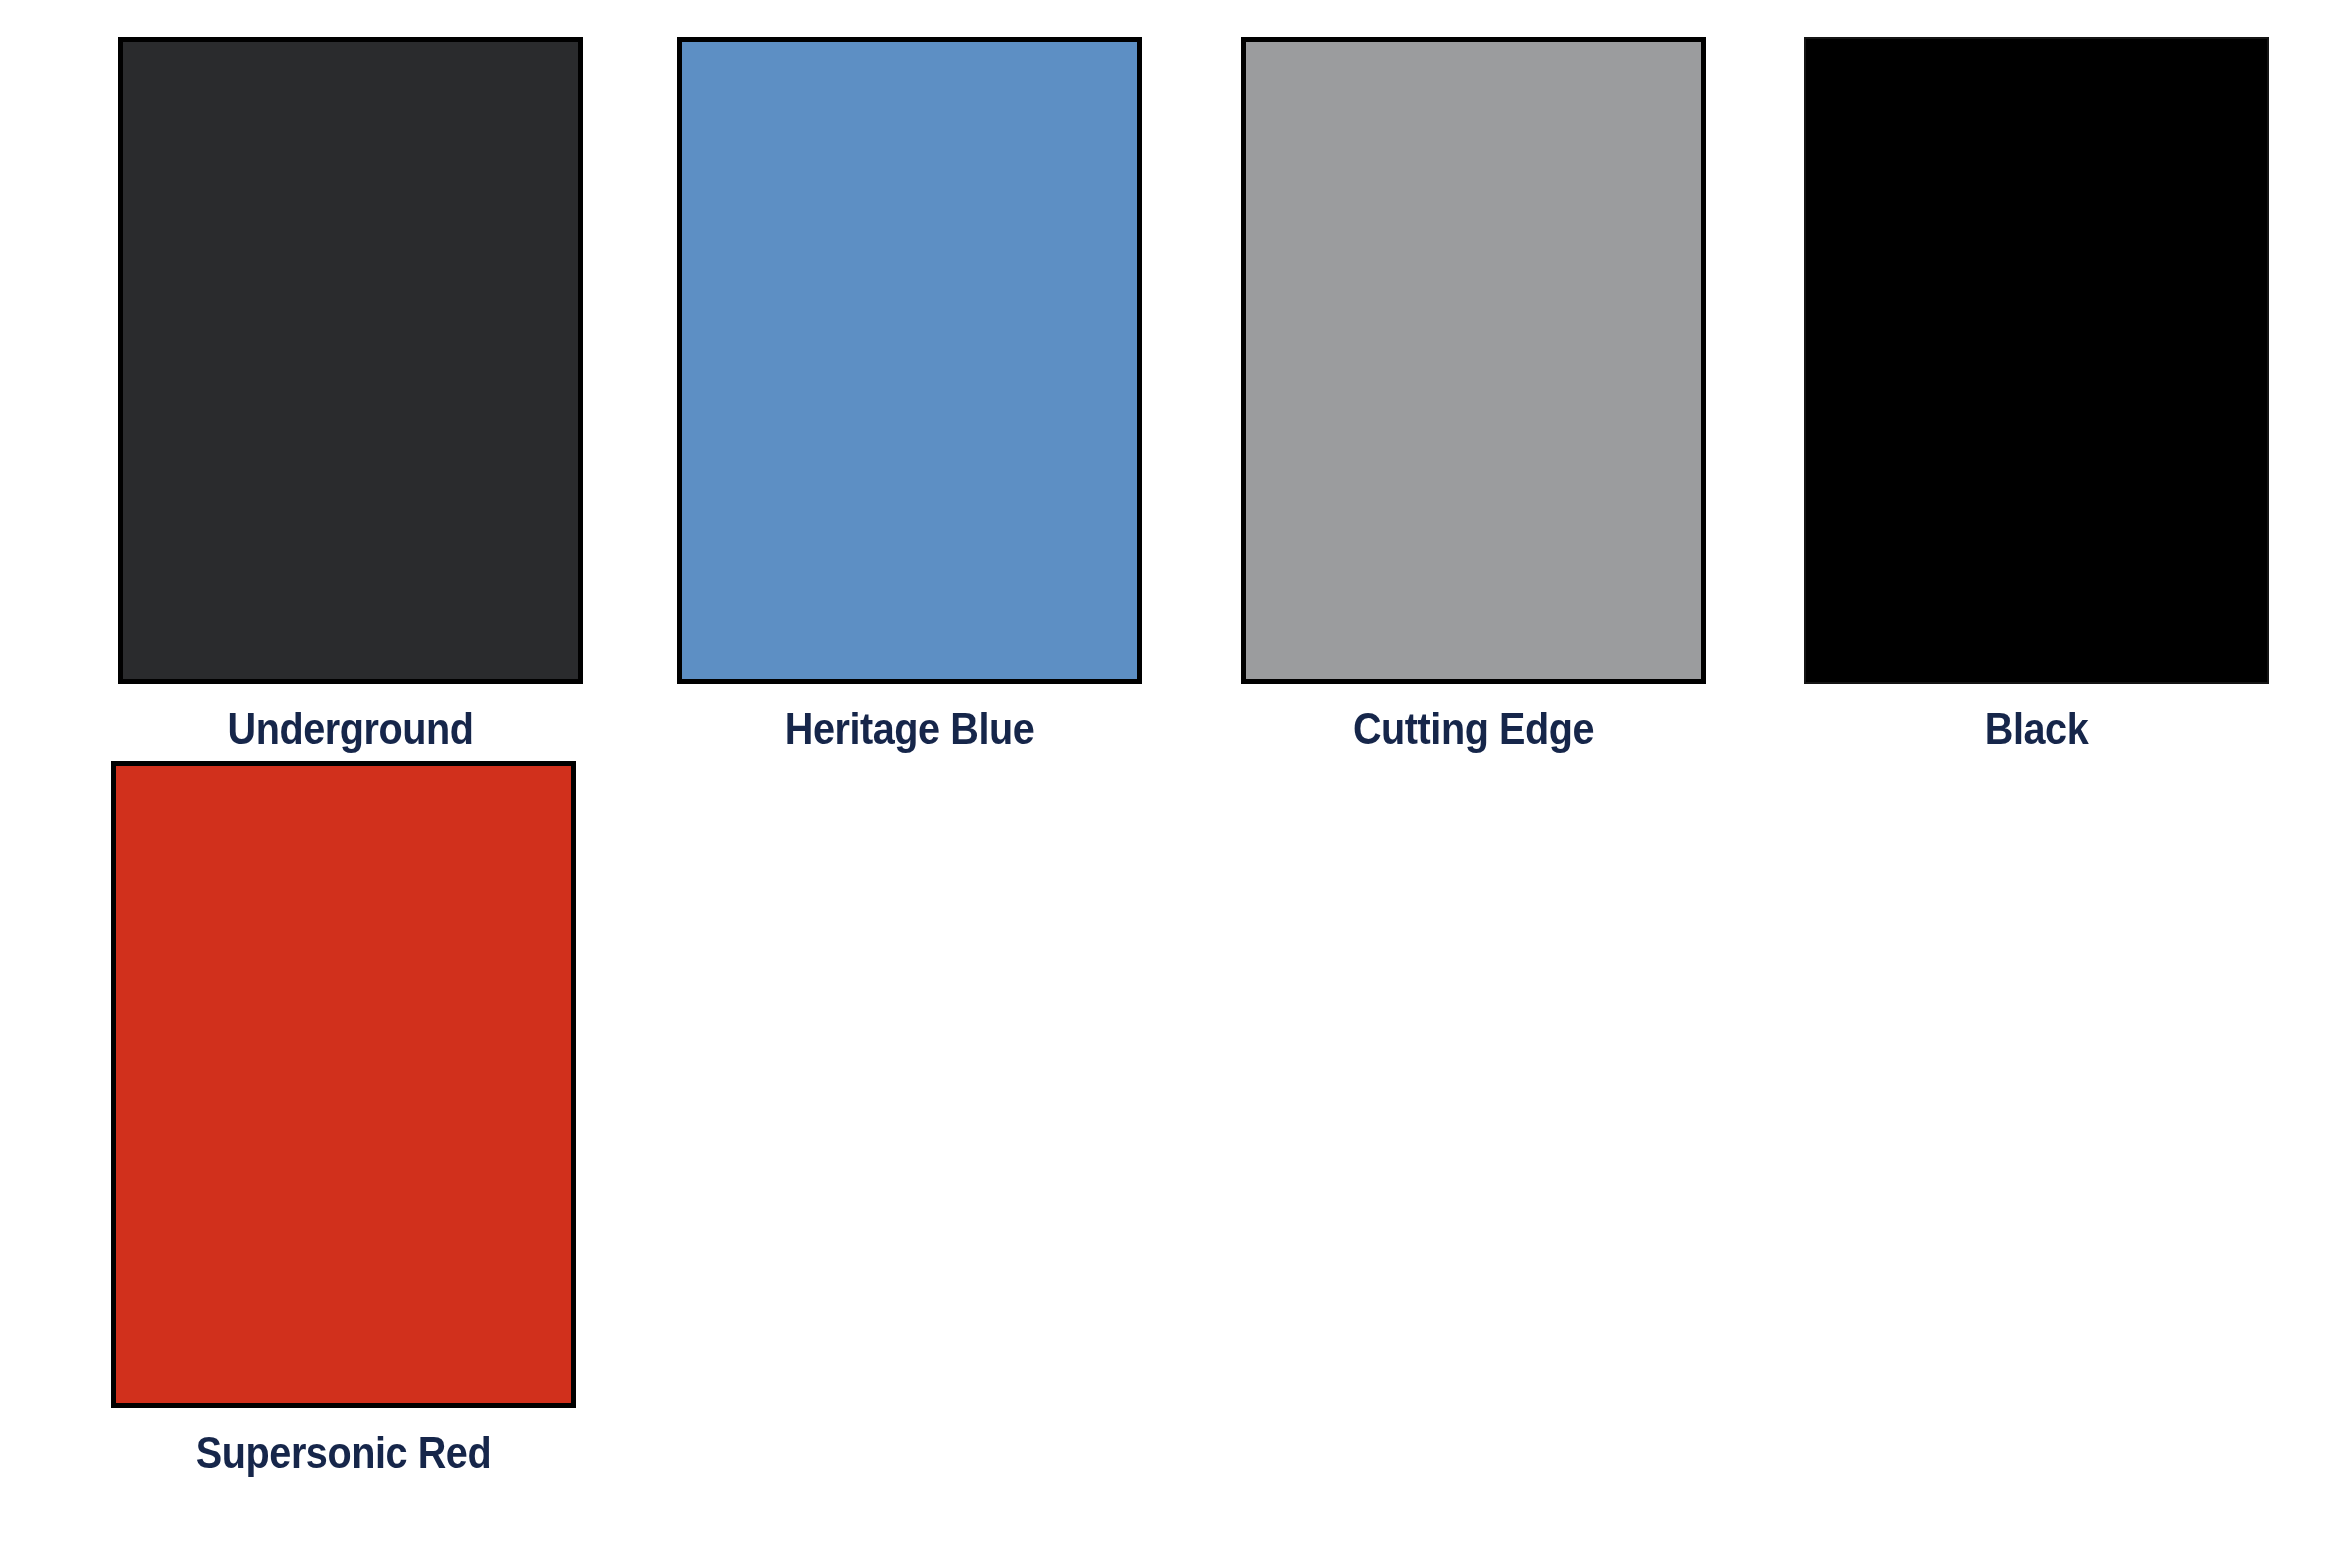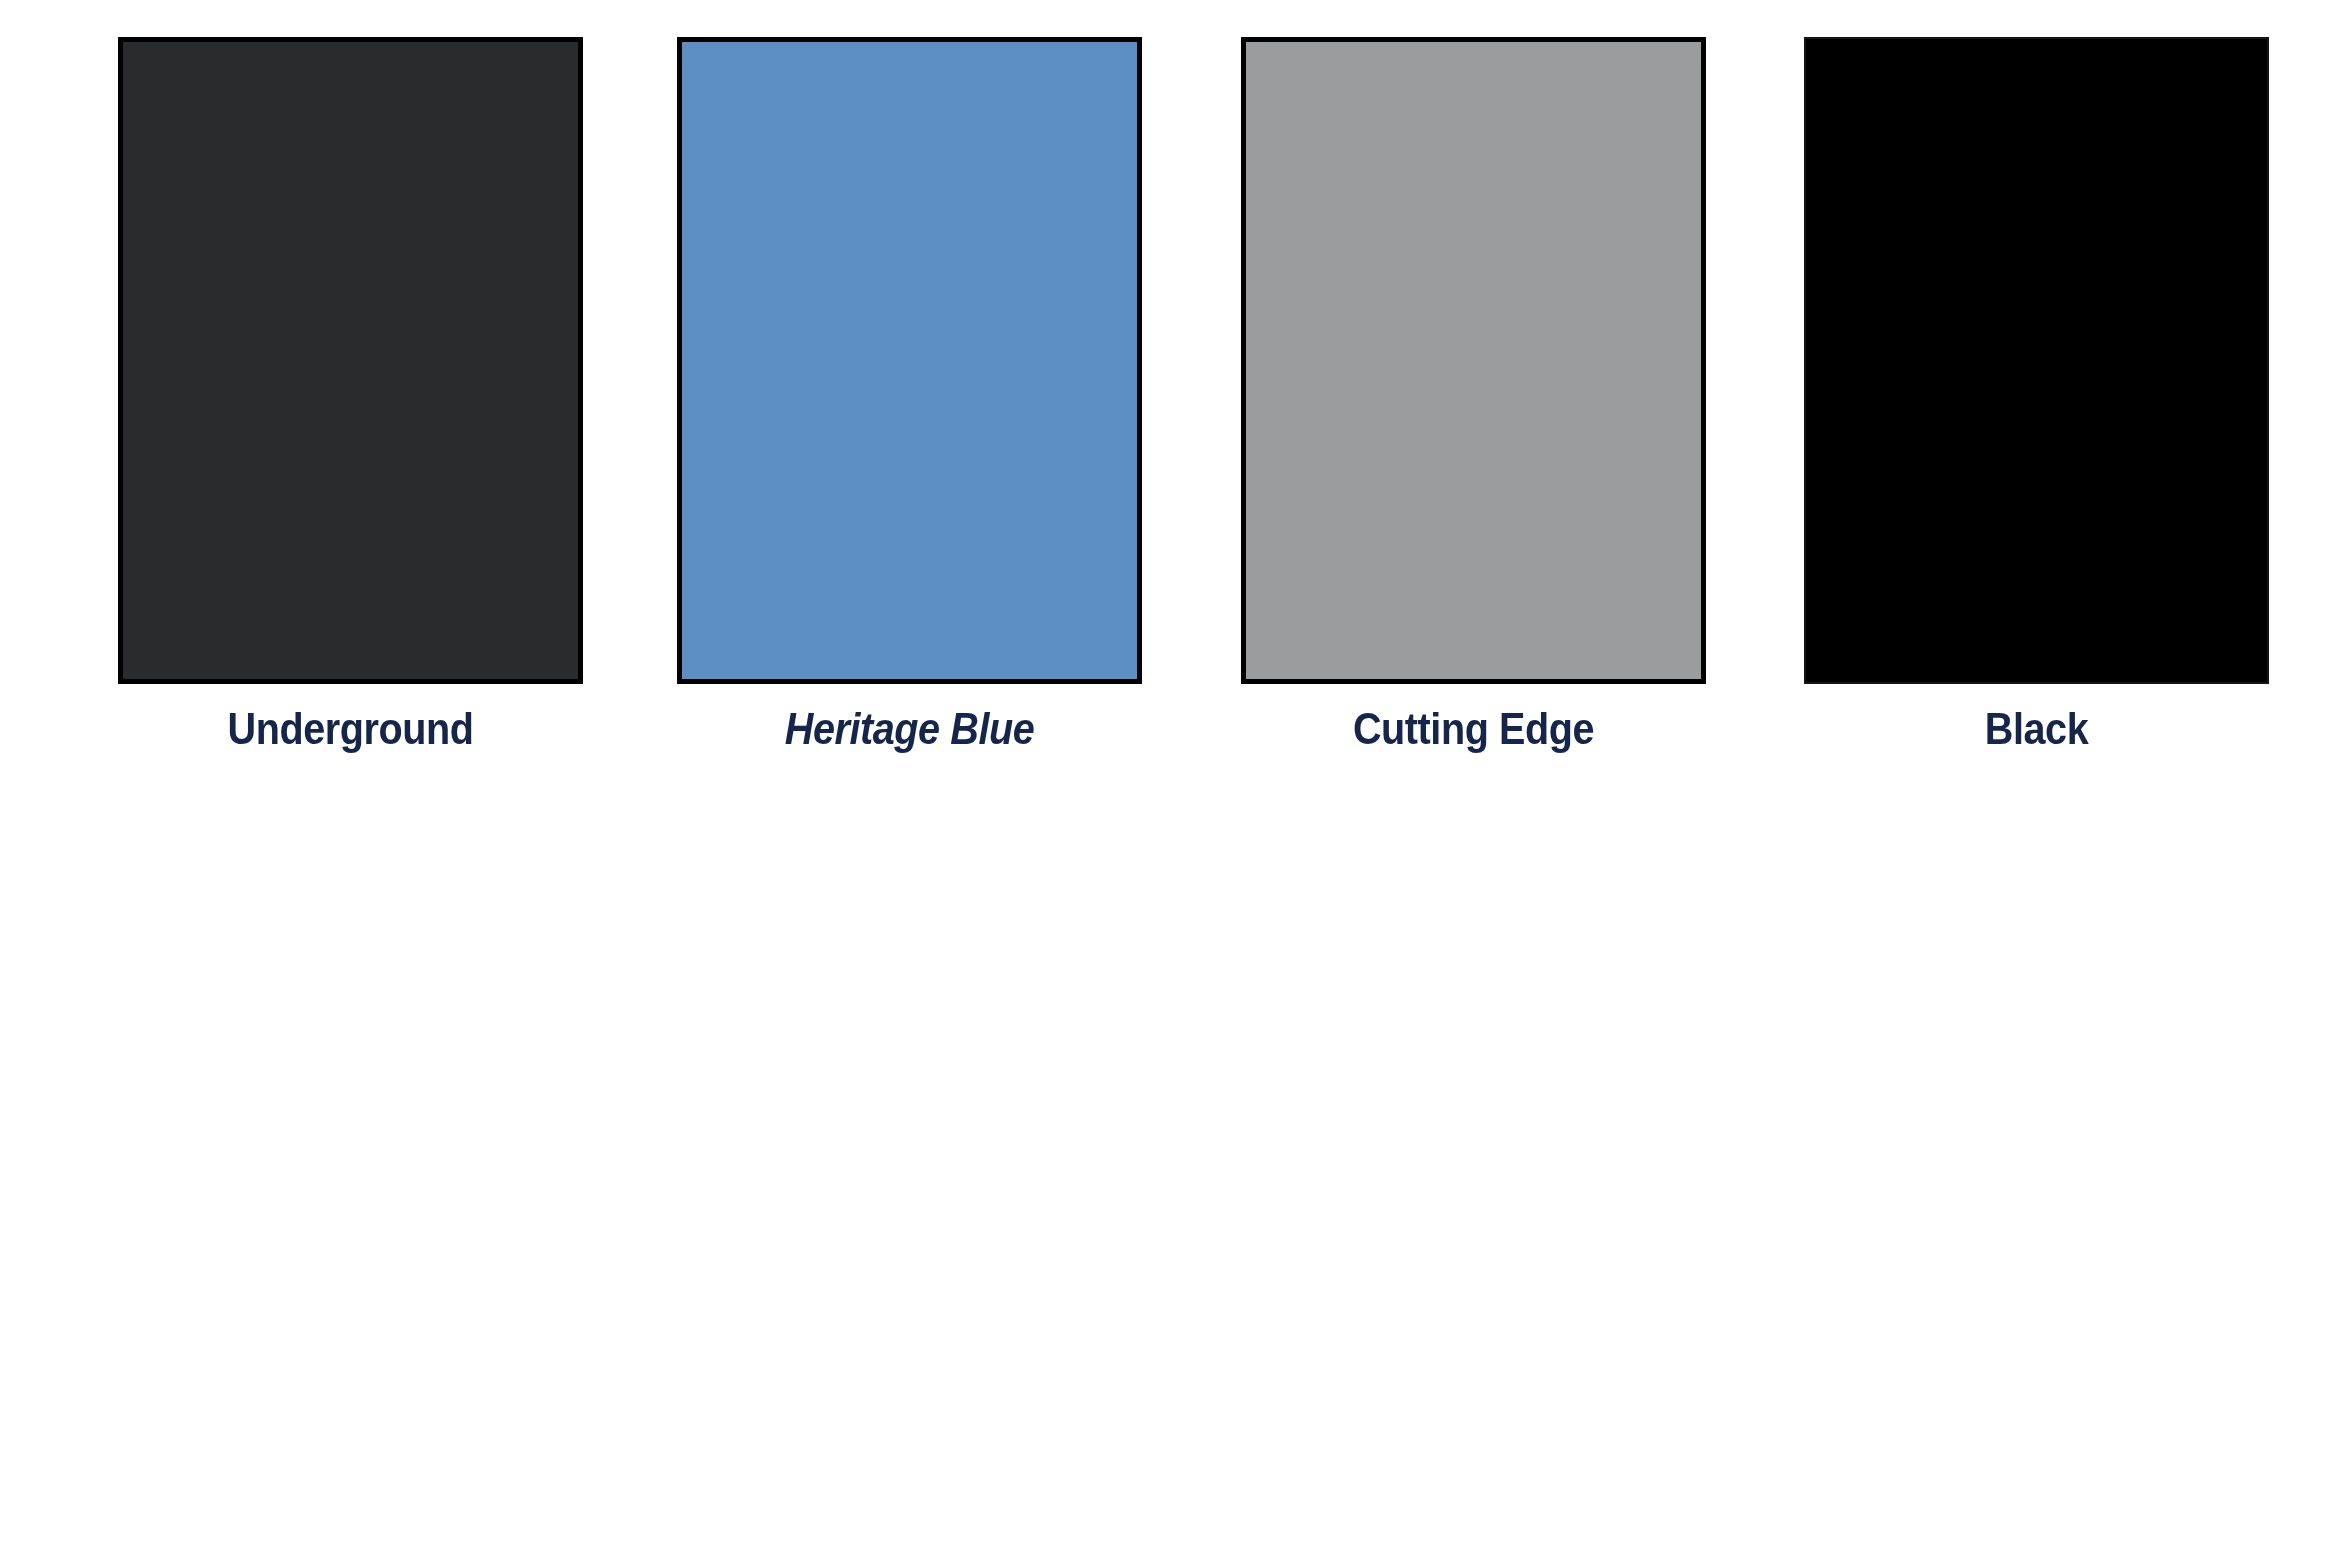--- a/index.html
+++ b/index.html
@@ -38,21 +38,21 @@
 
   .swatch-cell {
     width: 566px;
     display: flex;
     flex-direction: column;
     align-items: center;
     box-sizing: border-box;
   }
 
   .swatch-cell.cell-0 { padding-left: 102px; padding-right: 0px; }
-  .swatch-cell.cell-1 { padding-left: 96px; padding-right: 6.8px; font-style: italic; }
+  .swatch-cell.cell-1 { padding-left: 96px; padding-right: 6.8px; }
   .swatch-cell.cell-2 { padding-left: 94px; padding-right: 8.8px; justify-content: center; }
   .swatch-cell.cell-3 { padding-left: 91px; padding-right: 11.7px; align-items: center; }
 
   .swatch-chip {
     width: 465px;
     height: 647px;
     box-sizing: border-box;
     border: 5.9px solid #000000;
     display: block;
   }
@@ -106,20 +106,24 @@
     <div class="swatch-cell cell-3">
       <div class="swatch-chip no-border" style="background-color: rgb(0, 0, 0);"></div>
       <div class="swatch-label" style="color: rgb(22, 38, 74);">Black</div>
     </div>
 
   </div>
 
   <div class="swatch-row row-2">
 
 
+    <div class="swatch-cell cell-1">
+      <div class="swatch-chip" style="background-color: rgb(209, 48, 28); border-color: rgb(0, 0, 0);"></div>
+      <div class="swatch-label" style="color: rgb(22, 38, 74);">Supersonic Red</div>
+    </div>
 
 
     <div class="swatch-cell cell-3 empty-cell">
       <div class="swatch-chip" style="border-color: rgb(0, 0, 0);"></div>
       <div class="swatch-label" style="color: rgb(22, 38, 74);"></div>
     </div>
 
   </div>
 
 </div>

